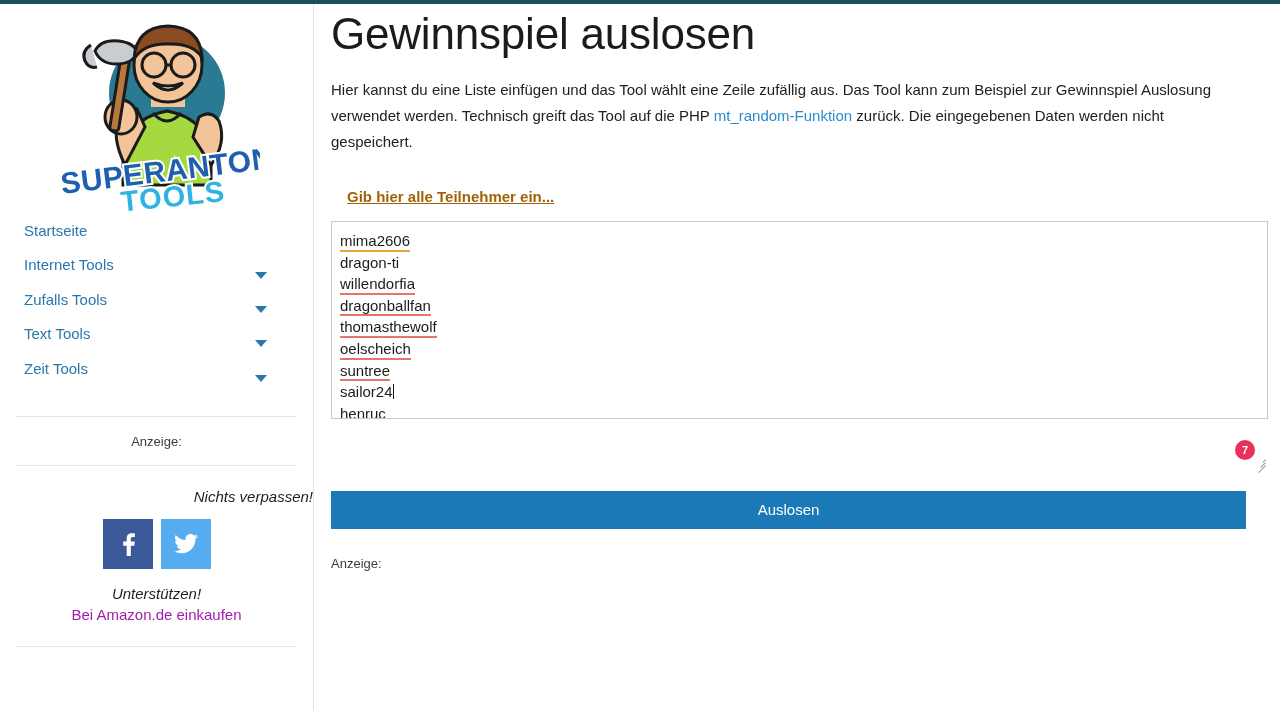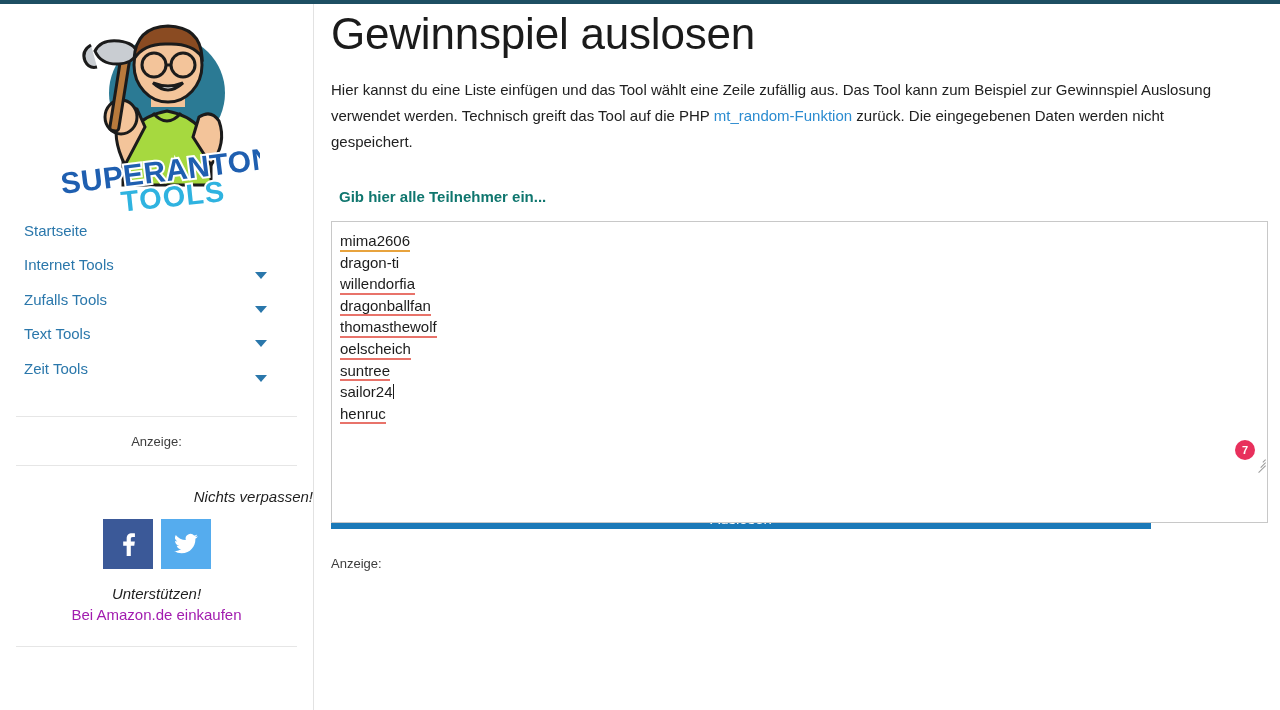--- a/index.html
+++ b/index.html
@@ -172,35 +172,36 @@
   }
   #intro a {
     color: #2a8bd0;
     text-decoration: none;
     cursor: pointer;
   }
 
   #field-label {
     font-size: 15px;
     font-weight: bold;
-    color: #0f766e;
-    margin: 32px 0 0 8px;
+    color: #a16207;
+    margin: 32px 0 0 16px;
     line-height: 20px;
+    text-decoration: underline;
   }
 
   
   #textarea-wrap {
     position: relative;
     margin-top: 14px;
     width: 937px;
     height: 249px;
   }
   #textarea-box {
     width: 937px;
-    height: 302px;
+    height: 198px;
     border: 1px solid #c8c8c8;
     background: #ffffff;
     padding: 8px 10px 8px 8px;
     overflow: hidden;
     cursor: text;
   }
   .ta-line {
     font-size: 15px;
     line-height: 21.6px;
     color: #1c1c1c;
@@ -261,31 +262,31 @@
     height: 1px;
     transform-origin: right bottom;
     transform: rotate(-45deg);
   }
   #resize-grip i:nth-child(1) { bottom: 2px; width: 10px; }
   #resize-grip i:nth-child(2) { bottom: 5px; width: 7px; }
   #resize-grip i:nth-child(3) { bottom: 8px; width: 4px; }
 
   #submit-button {
     display: block;
-    width: 820px;
+    width: 915px;
     height: 38px;
     margin-top: 21px;
     background: #1b79b8;
     border: none;
     color: #ffffff;
     font-size: 15px;
     font-family: "Liberation Sans", sans-serif;
     cursor: pointer;
     line-height: 38px;
-    padding: 9px;
+    padding: 0;
     text-align: center;
   }
 
   #ad-label {
     font-size: 13px;
     color: #3c3c3c;
     margin-top: 26px;
     line-height: 18px;
   }
 </style>

